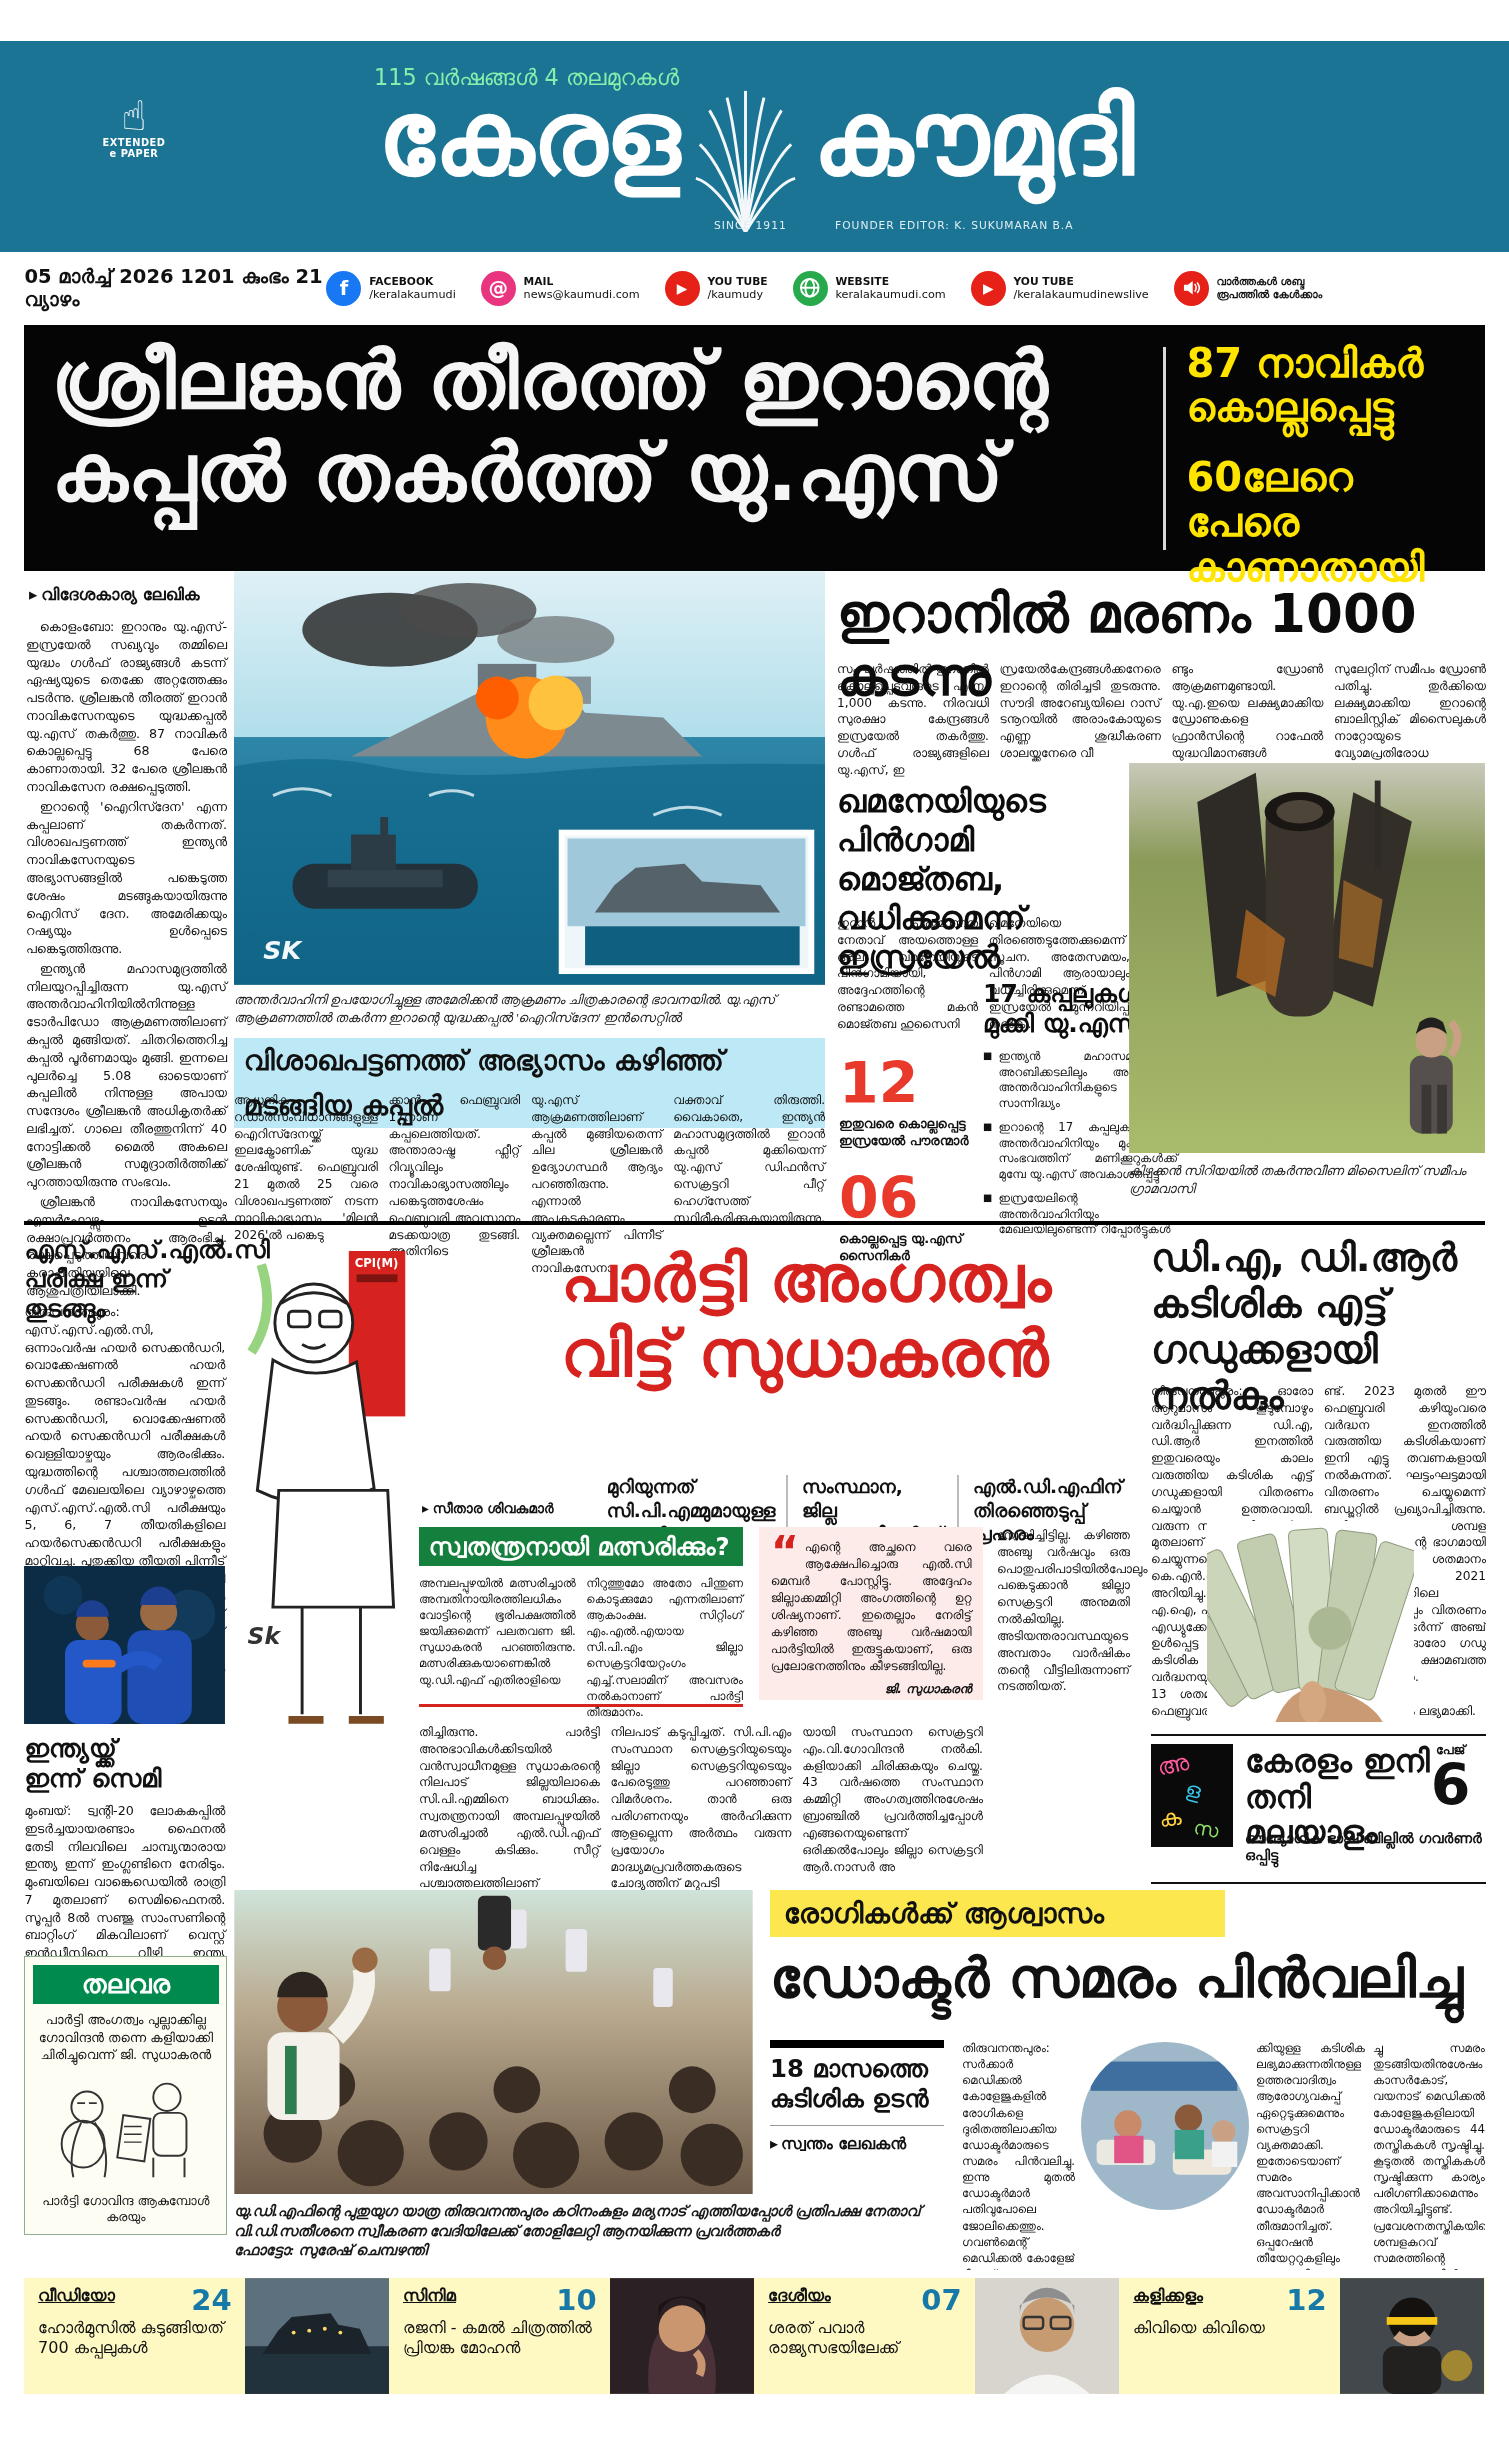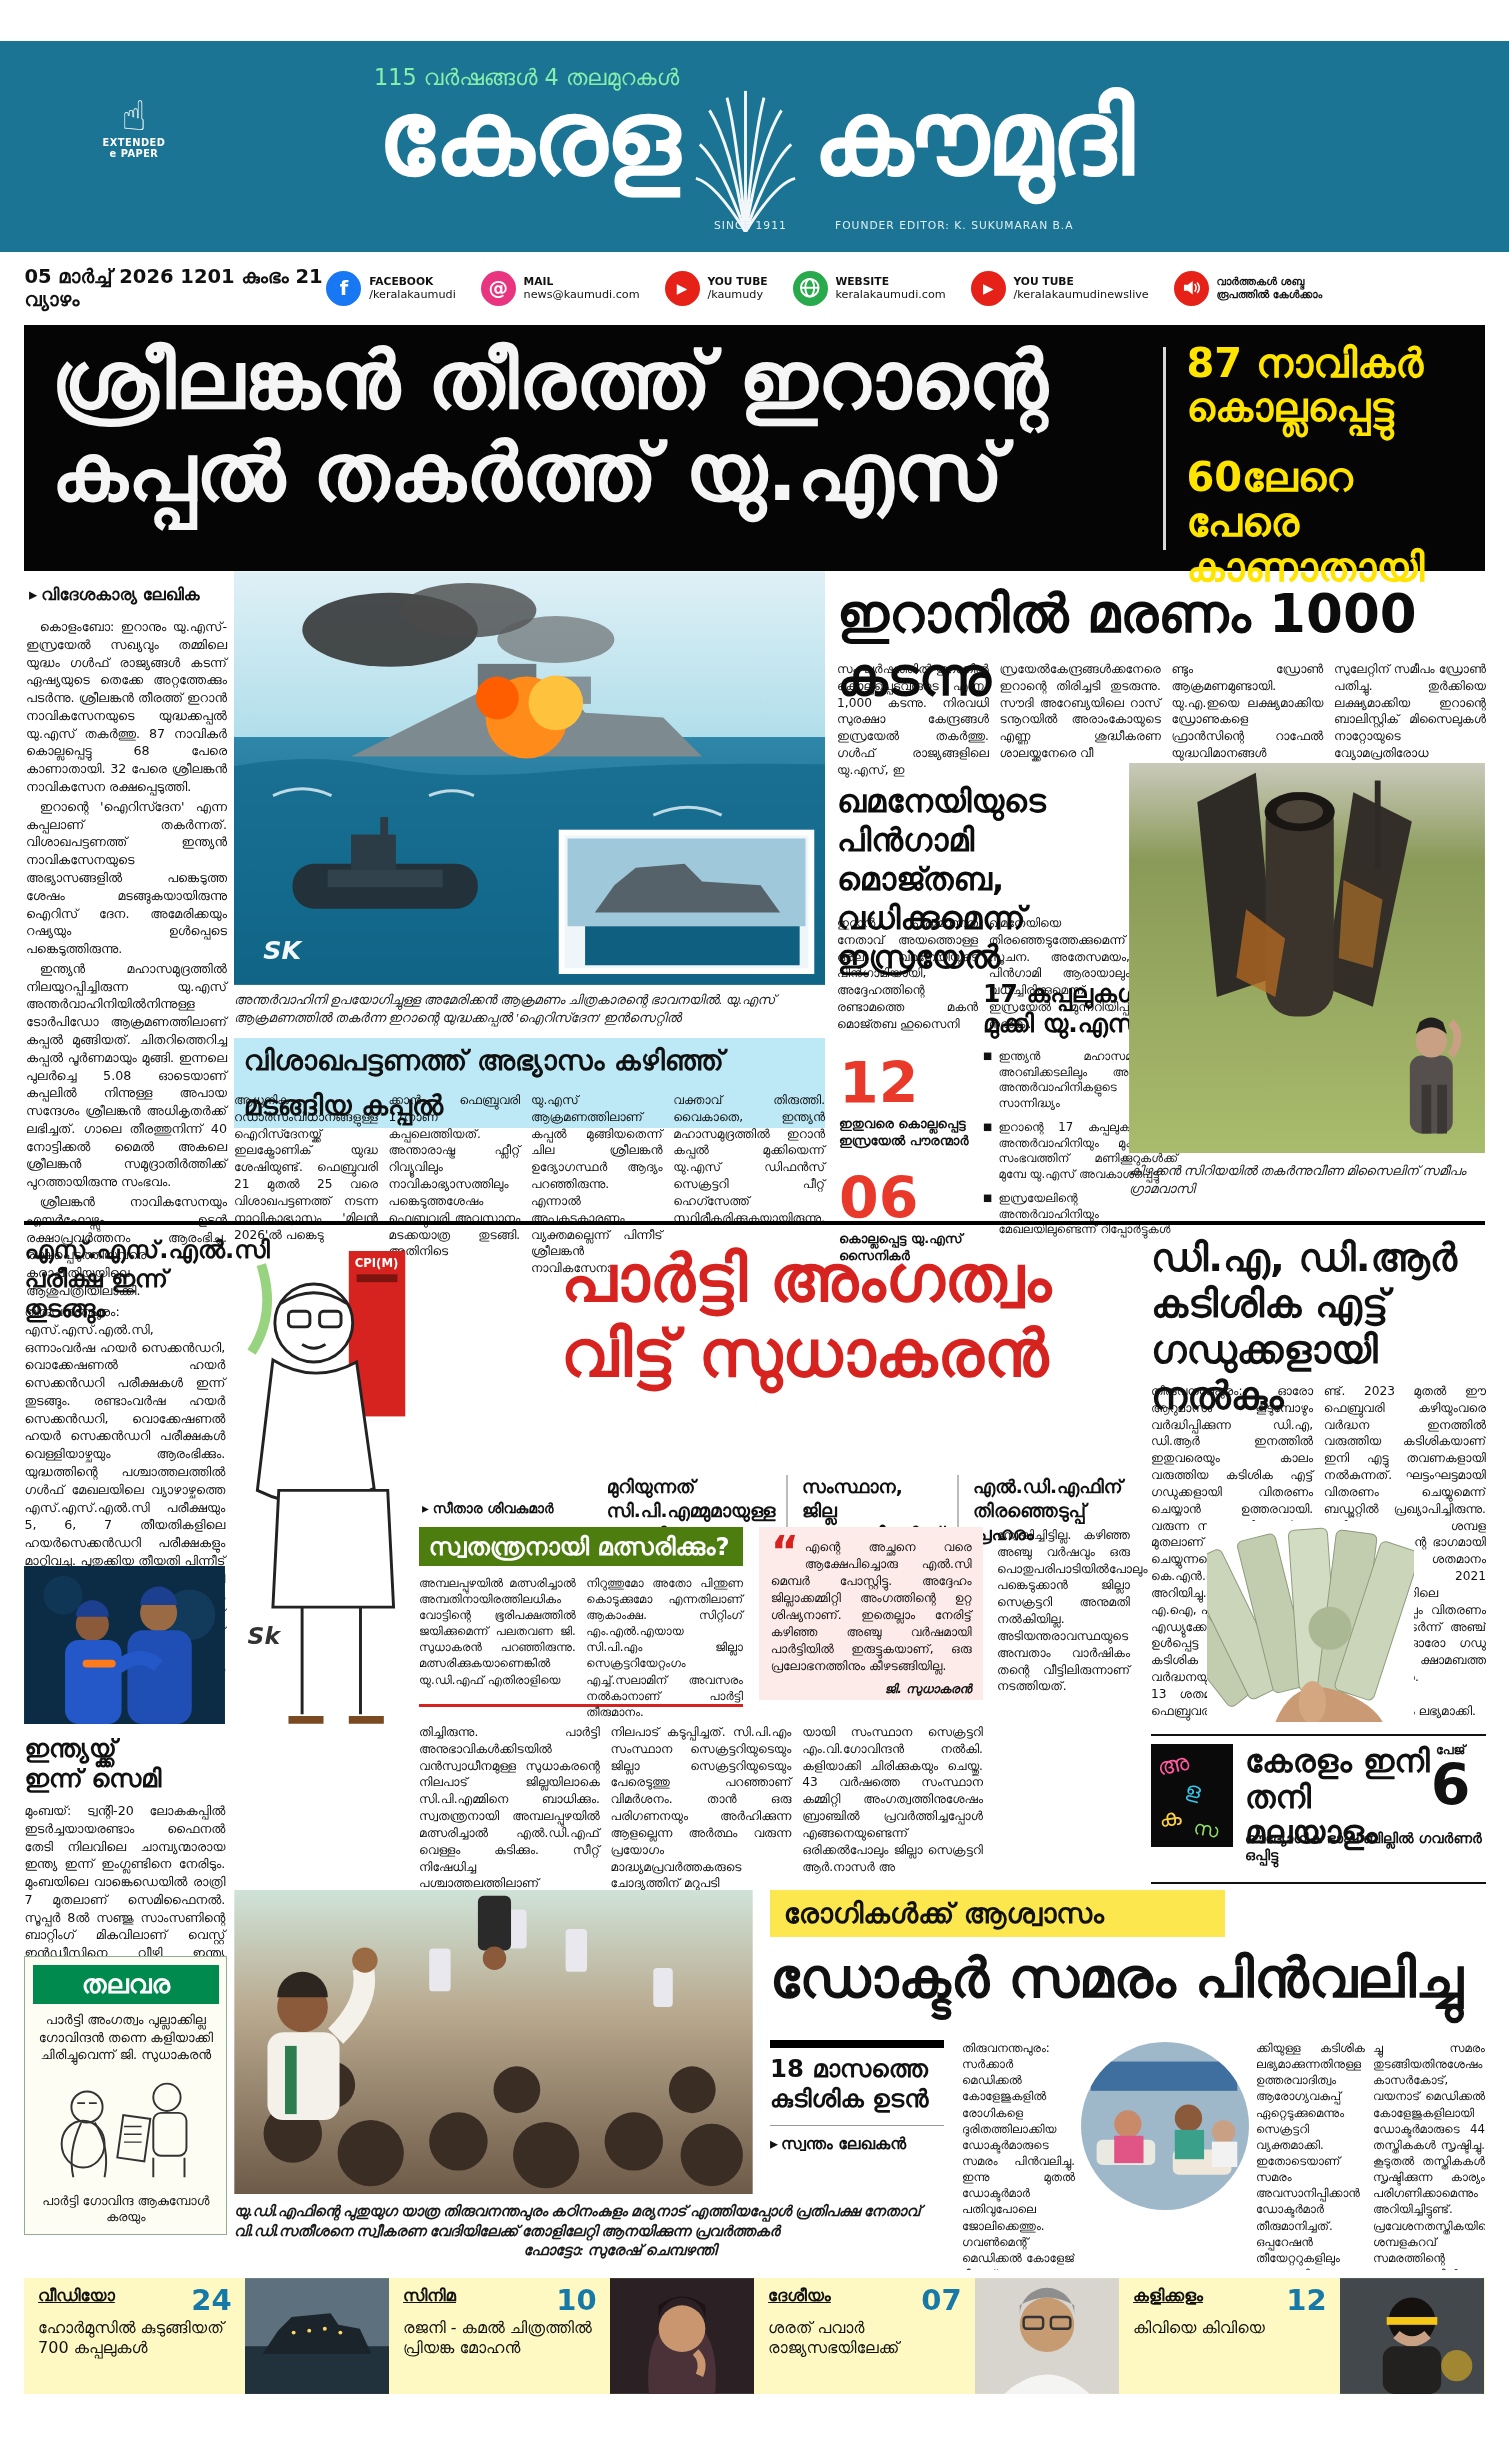--- a/index.html
+++ b/index.html
@@ -44,21 +44,21 @@
   .stat-lbl{font-size:13px;font-weight:700;line-height:1.3;margin-top:3.9px;}
   .bullets div{font-size:11.7px;line-height:1.35;text-align:justify;margin-bottom:7.8px;padding-left:15.6px;position:relative;}
   .bullets div::before{content:"■";position:absolute;left:0;top:0;font-size:9.8px;}
   .rule{background:#000;}
   
   .red-h{color:#d6231f;font-size:65px;font-weight:800;line-height:1.16;}
   .sub-bullets{display:flex;}
   .sub-bullets>div{font-size:18.5px;font-weight:700;line-height:1.28;padding:0 13.7px;}
   .sub-bullets>div+div{border-left:2px solid #bbb;}
   .redbox{border-bottom:3.9px solid #d6231f;}
-  .redbox .rb-title{background:#4d7c0f;color:#fff;font-size:24.4px;font-weight:800;padding:4.9px 9.8px;}
+  .redbox .rb-title{background:#15803d;color:#fff;font-size:24.4px;font-weight:800;padding:4.9px 9.8px;}
   .redbox .cols{margin-top:9px;}
   .redbox .cols>div{font-size:11.7px;}
   .quote{background:#fcebe9;padding:11.7px 11.7px 7.8px 11.7px;font-size:12.2px;line-height:1.4;text-align:justify;}
   .quote .qmark{color:#d6231f;font-size:43px;line-height:0.6;font-weight:800;float:left;margin-right:5.9px;}
   .quote .attrib{display:block;text-align:right;font-weight:800;font-style:italic;margin-top:5.9px;}
   
   .h-med{font-size:24.4px;font-weight:800;line-height:1.2;}
   .thala{border:1px solid #8fae8f;background:#fdfdf4;}
   .thala .th-head{background:#008a4e;color:#fff;font-size:26px;font-weight:800;text-align:center;padding:3.9px 0;margin:7.8px;}
   .thala .th-text{font-size:13px;text-align:center;line-height:1.35;padding:0 9.8px;}
@@ -517,21 +517,21 @@
           <rect x="280" y="20" width="20" height="40" rx="4"></rect>
       </g>
       <g fill="#2a2a2a">
         <rect x="250" y="6" width="34" height="56" rx="6"></rect>
           <circle cx="267" cy="70" r="12" fill="#8a5a3a"></circle>
       </g>
     </svg>
   </div>
   <div class="abs cap" style="left:234px;top:2202px;width:772px;font-size:14.6px;font-weight:600;">
     <span>യു.ഡി.എഫിന്റെ പുതുയുഗ യാത്ര തിരുവനന്തപുരം കഠിനംകുളം മര്യനാട് എത്തിയപ്പോൾ പ്രതിപക്ഷ നേതാവ് വി.ഡി.സതീശനെ സ്വീകരണ വേദിയിലേക്ക് തോളിലേറ്റി ആനയിക്കുന്ന പ്രവർത്തകർ</span>
-    <div style="text-align:center;font-weight:800;">ഫോട്ടോ: സുരേഷ് ചെമ്പഴന്തി</div>
+    <div style="text-align:left;font-weight:800;">ഫോട്ടോ: സുരേഷ് ചെമ്പഴന്തി</div>
   </div>
 
   <div class="abs kicker" style="left:770px;top:1890px;width:441px;">രോഗികൾക്ക് ആശ്വാസം</div>
   <div class="abs doc-h" style="left:770px;top:1949px;width:715px;">ഡോക്ടർ സമരം പിൻവലിച്ചു</div>
   <div class="abs" style="left:770px;top:2040px;width:174px;">
     <div class="doc-sub">18 മാസത്തെ കുടിശിക ഉടൻ</div>
     <div class="doc-by">സ്വന്തം ലേഖകൻ</div>
   </div>
   <div class="abs ncol" style="left:962px;top:2040px;width:113px;height:230px;overflow:hidden;">തിരുവനന്തപുരം: സർക്കാർ മെഡിക്കൽ കോളേജുകളിൽ രോഗികളെ ദുരിതത്തിലാക്കിയ ഡോക്ടർമാരുടെ സമരം പിൻവലിച്ചു. ഇന്നു മുതൽ ഡോക്ടർമാർ പതിവുപോലെ ജോലിക്കെത്തും. ഗവൺമെന്റ് മെഡിക്കൽ കോളേജ് ടീച്ചേഴ്സ് അസോസിയേഷൻ സംസ്ഥാന ഭാരവാഹികൾ നടത്തിയ ചർച്ചയിലാണ് അനുകൂല തീരുമാനമുണ്ടായത്. 18 മാസത്തെ ശമ്പള പരിഷ്കരണകടിശിക ഉടൻ അനുവദിക്കാൻ നടപടി സ്വീകരിക്കാമെന്നും ബാ</div>
   <div class="abs" style="left:1081px;top:2042px;width:168px;height:168px;border-radius:50%;overflow:hidden;">

